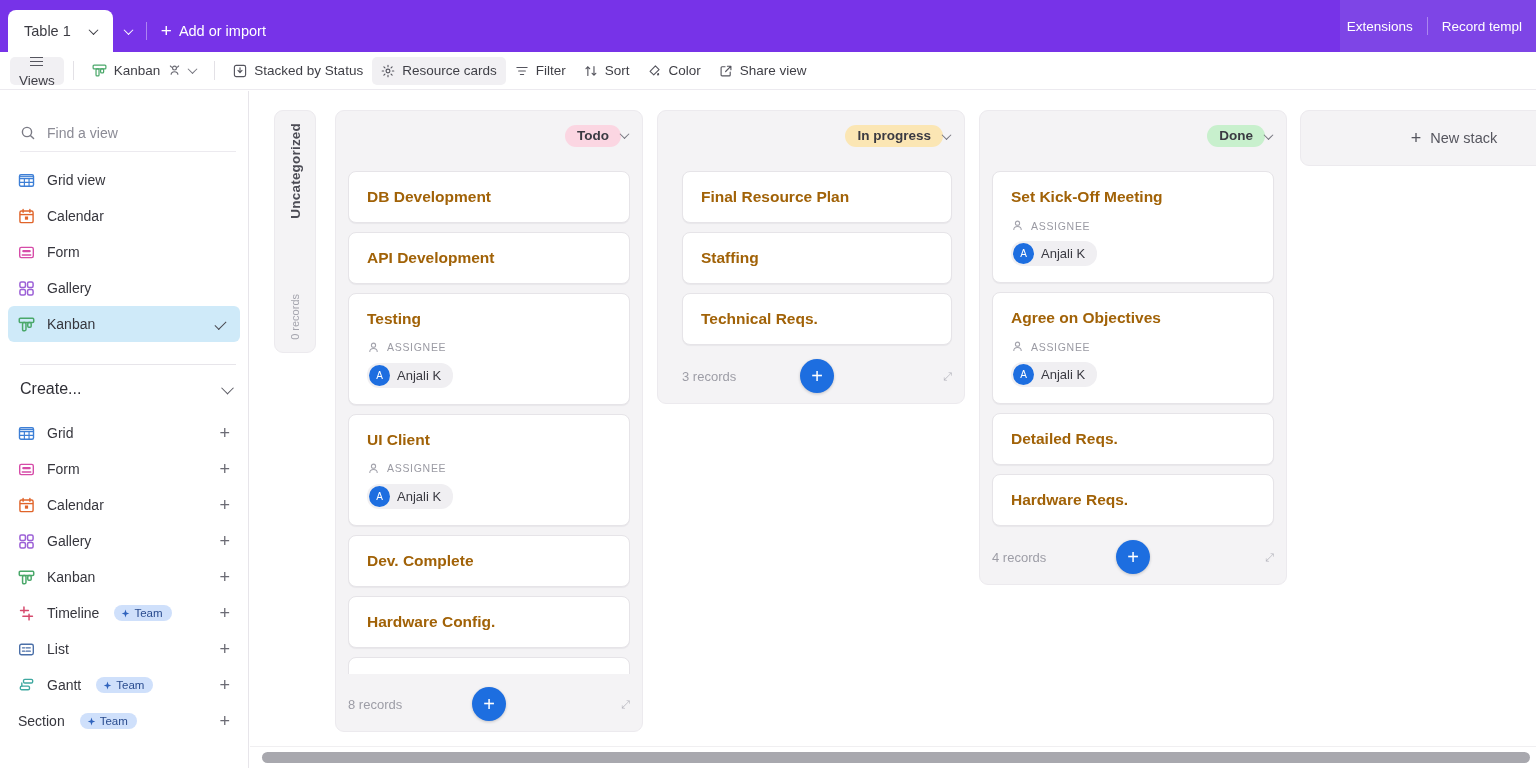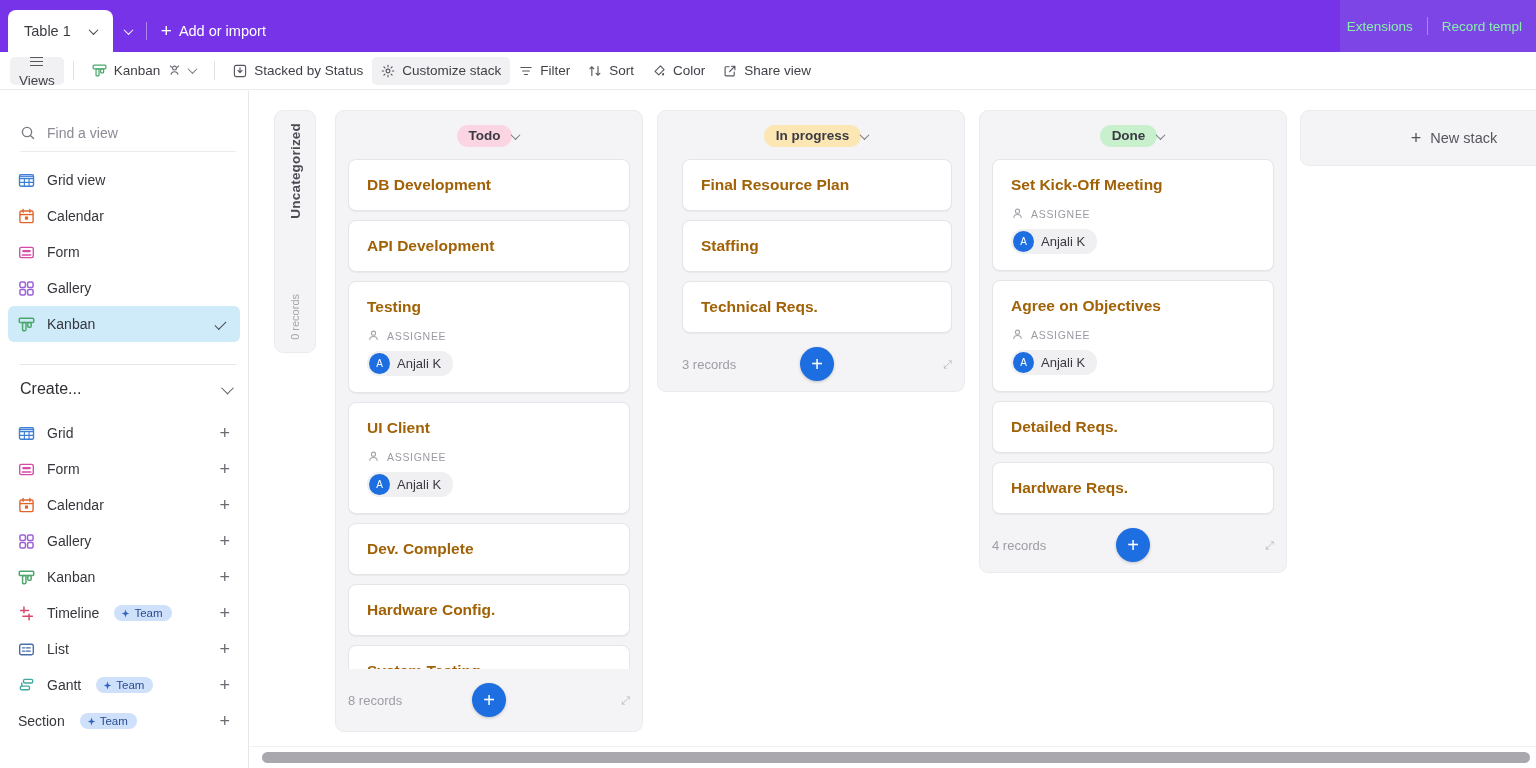--- a/index.html
+++ b/index.html
@@ -48,21 +48,21 @@
     width: 1px; height: 18px; background: rgba(255,255,255,.4);
     margin: 0 2px 12px 2px;
   }
   .plus-glyph {
     font-size: 19px; line-height: 1; font-weight: 300; margin-right: 7px;
     position: relative; top: -1px;
   }
   .topbar-links {
     position: absolute; right: 0; top: 0; height: 52px;
     display: flex; align-items: center; z-index: 4;
-    color: #86efac; font-size: 13.5px;
+    color: #ffffff; font-size: 13.5px;
   }
   .topbar-links .lnk { padding: 0 14px; white-space: nowrap; }
   .topbar-links .vsep { width: 1px; height: 18px; background: rgba(255,255,255,.35); }
 
   
   .toolbar {
     position: absolute; top: 52px; left: 0; width: 1536px; height: 38px;
     background: #ffffff;
     display: flex; align-items: center;
     border-bottom: 1px solid #eceaef;
@@ -150,22 +150,22 @@
   }
 
   .stack {
     position: absolute; top: 19px;
     width: 308px;
     background: #f4f3f5; border: 1px solid #eceaee; border-radius: 9px;
     padding: 12px 12px 0 12px;
     display: flex; flex-direction: column;
   }
   .stack-head {
-    display: flex; align-items: center; justify-content: center;
-    height: 26px; margin-bottom: 10px; padding-right: 2px;
+    display: flex; align-items: center; justify-content: flex-end;
+    height: 26px; margin-bottom: 22px; padding-right: 2px;
   }
   .badge {
     font-size: 13.5px; font-weight: 600; color: #3a3a42;
     border-radius: 11px; padding: 4px 12px; line-height: 1;
   }
   .stack-head .chev { color: #76767f; }
   .cards { display: flex; flex-direction: column; gap: 9px; position: relative; }
   .card {
     background: #ffffff; border: 1px solid #e6e4e8; border-radius: 8px;
     padding: 16px 18px;
@@ -284,21 +284,21 @@
         <path d="M8 4.4v5.2M5.7 7.4L8 9.8l2.3-2.4" fill="none" stroke="#55555e" stroke-width="1.3" stroke-linecap="round" stroke-linejoin="round"></path>
       </svg>
       <span>Stacked by Status</span>
     </div>
 
     <div class="tb-item active">
       <svg class="ico" width="14" height="14" viewBox="0 0 16 16">
         <circle cx="8" cy="8" r="2.2" fill="none" stroke="#55555e" stroke-width="1.3"></circle>
         <path d="M8 1.4v1.6M8 13v1.6M1.4 8h1.6M13 8h1.6M3.3 3.3l1.2 1.2M11.5 11.5l1.2 1.2M12.7 3.3l-1.2 1.2M4.5 11.5l-1.2 1.2" stroke="#55555e" stroke-width="1.3" stroke-linecap="round"></path>
       </svg>
-      <span>Customize stack</span>
+      <span>Resource cards</span>
     </div>
 
     <div class="tb-item">
       <svg class="ico" width="14" height="14" viewBox="0 0 16 16">
         <path d="M2.2 4h11.6M4.2 8h7.6M6.2 12h3.6" stroke="#55555e" stroke-width="1.4" stroke-linecap="round"></path>
       </svg>
       <span>Filter</span>
     </div>
 
     <div class="tb-item">

